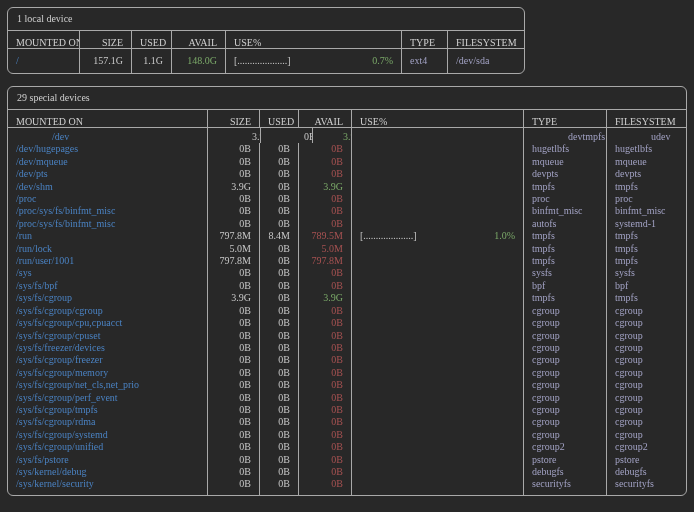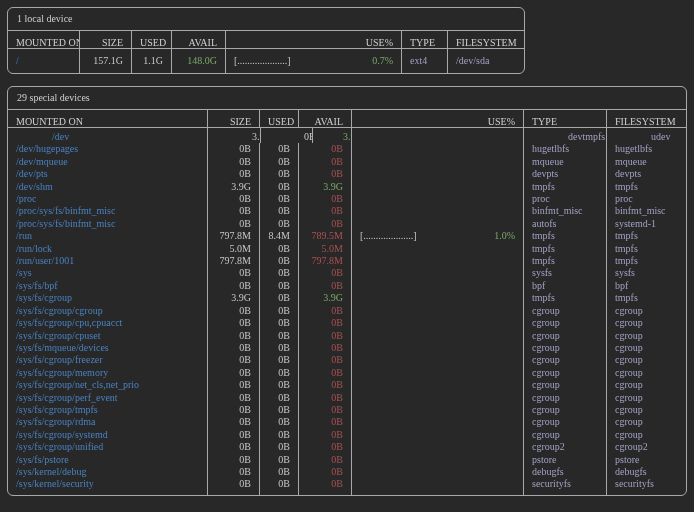--- a/index.html
+++ b/index.html
@@ -16,21 +16,21 @@
   .duf-table{border:1px solid var(--border);border-radius:6px;overflow:hidden;font-family:Liberation Serif, serif;}
   .t-title{padding:5px 9px 6px;border-bottom:1px solid var(--border);color:var(--hdr);}
   .t-grid{display:grid;}
   #local-grid{grid-template-columns:72px 52px 40px 54px 176px 46px 76px;}
   #special-grid{grid-template-columns:200px 52px 39px 53px 172px 83px 80px;}
   .cell{border-right:1px solid var(--border);padding:0 8px;white-space:nowrap;overflow:hidden;}
   .cell.last{border-right:none;}
   .cell.hdr{padding-top:6px;border-bottom:1px solid var(--border);color:var(--hdr);}
   .a-l{text-align:left;}
   .a-r{text-align:right;}
-  .a-c{text-align:right;}
+  .a-c{text-align:left;}
   .roomy{padding-top:6px;padding-bottom:7px;}
   .compact{line-height:12.4px;}
   .compact.rfirst{padding-top:3px;margin-left:36px;}
   .compact.rlast{padding-bottom:4px;}
   .mount{color:var(--mount);}
   .green{color:var(--green);}
   .red{color:var(--red);}
   .type{color:var(--type);}
   .usecell{display:flex;justify-content:space-between;align-items:center;}
   .bar{color:var(--bar);}
@@ -189,21 +189,21 @@
       <div class="cell a-l compact"></div>
       <div class="cell a-l compact type">cgroup</div>
       <div class="cell a-l last compact type">cgroup</div>
       <div class="cell a-l compact mount">/sys/fs/cgroup/cpuset</div>
       <div class="cell a-r compact">0B</div>
       <div class="cell a-r compact">0B</div>
       <div class="cell a-r compact red">0B</div>
       <div class="cell a-l compact"></div>
       <div class="cell a-l compact type">cgroup</div>
       <div class="cell a-l last compact type">cgroup</div>
-      <div class="cell a-l compact mount">/sys/fs/mqueue/devices</div>
+      <div class="cell a-l compact mount">/sys/fs/freezer/devices</div>
       <div class="cell a-r compact">0B</div>
       <div class="cell a-r compact">0B</div>
       <div class="cell a-r compact red">0B</div>
       <div class="cell a-l compact"></div>
       <div class="cell a-l compact type">cgroup</div>
       <div class="cell a-l last compact type">cgroup</div>
       <div class="cell a-l compact mount">/sys/fs/cgroup/freezer</div>
       <div class="cell a-r compact">0B</div>
       <div class="cell a-r compact">0B</div>
       <div class="cell a-r compact red">0B</div>

